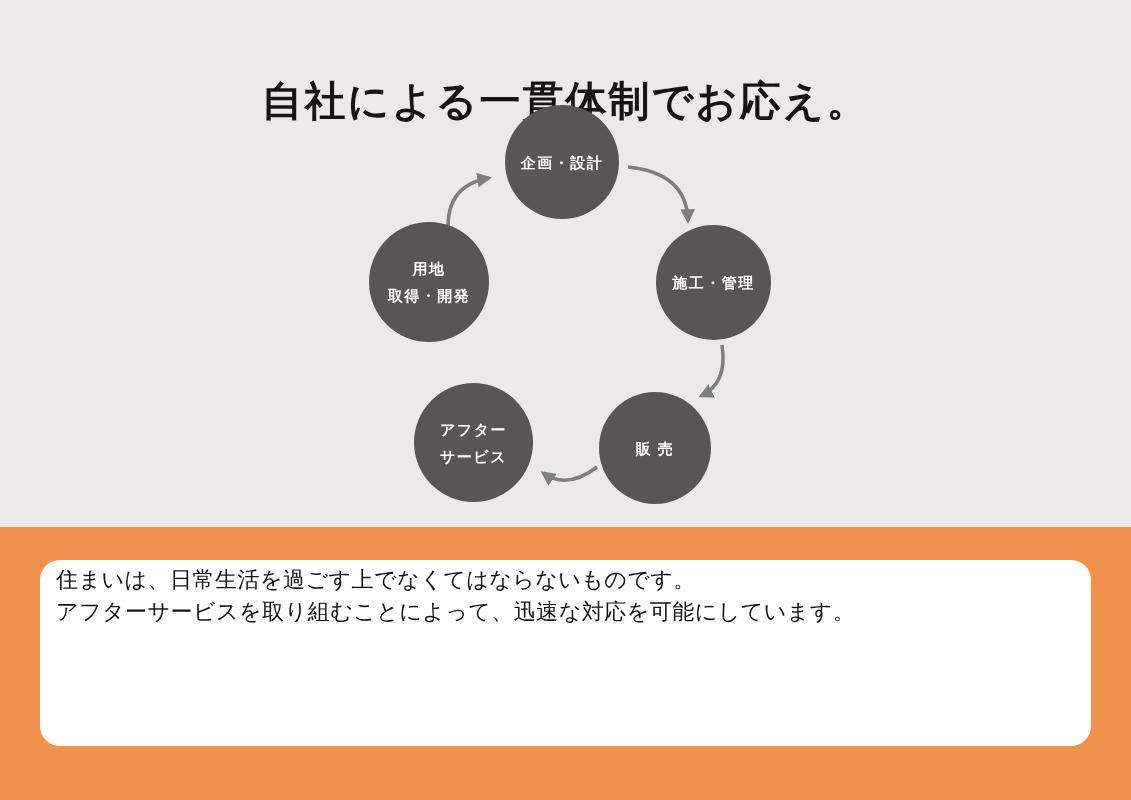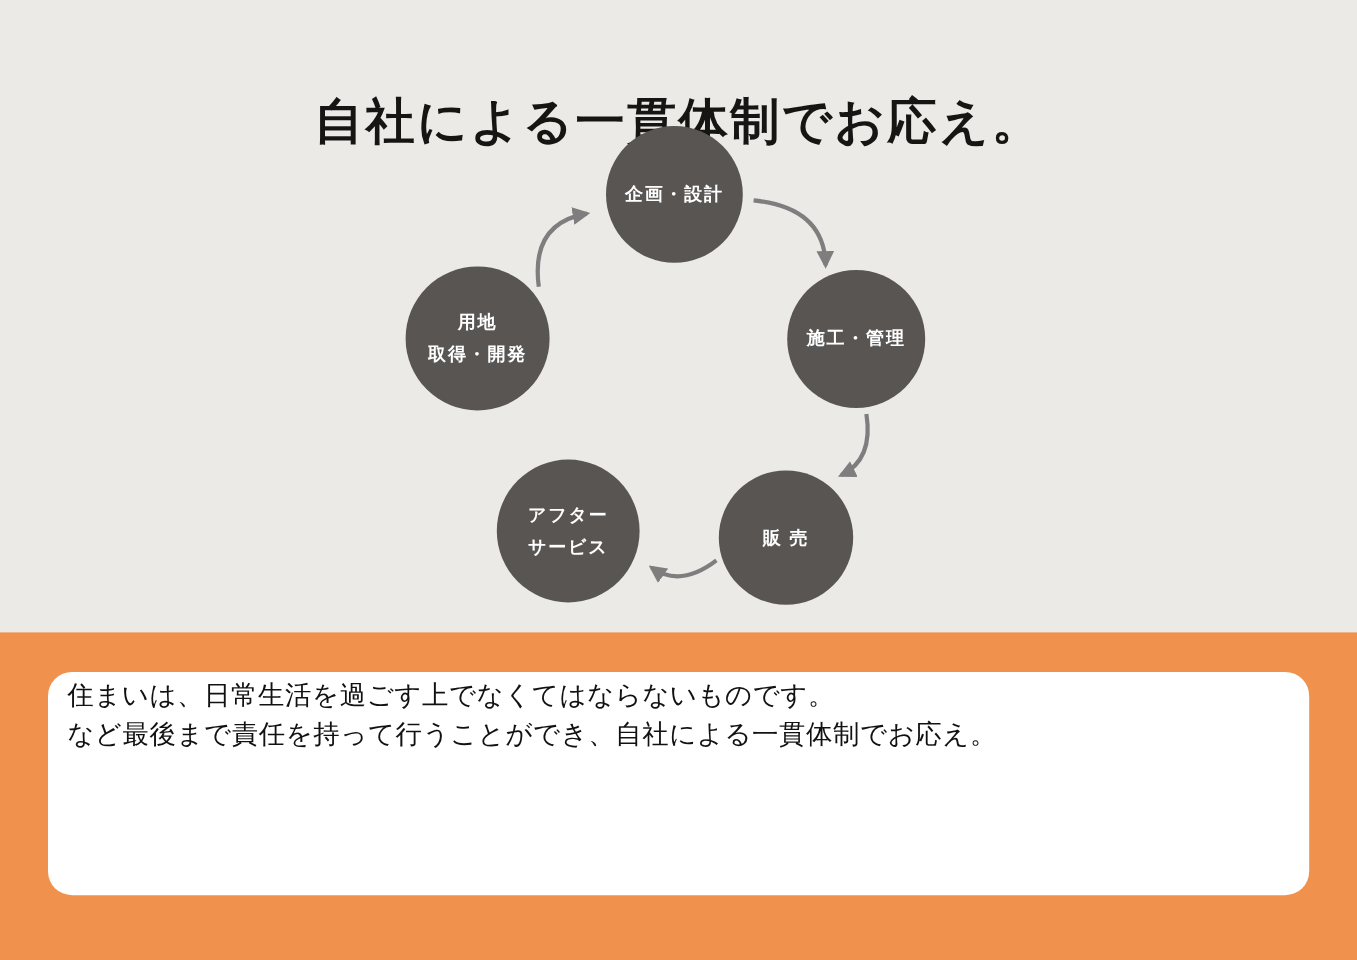--- a/index.html
+++ b/index.html
@@ -47,21 +47,21 @@
     font-size: 15px;
     font-weight: bold;
     letter-spacing: 1.5px;
     line-height: 1.8;
     text-align: center;
   }
   .node-planning     { left: 505px; top: 105px; width: 114px; height: 114px; }
   .node-construction { left: 656px; top: 225px; width: 115px; height: 115px; }
   .node-sales        { left: 599px; top: 392px; width: 112px; height: 112px; }
   .node-after        { left: 414px; top: 383px; width: 119px; height: 119px; }
-  .node-land         { left: 338px; top: 222px; width: 120px; height: 120px; }
+  .node-land         { left: 369px; top: 222px; width: 120px; height: 120px; }
   
   .bottom-section {
     position: absolute;
     left: 0; top: 527px;
     width: 1131px; height: 273px;
     background: #F0914E;
   }
   .description-card {
     position: absolute;
     left: 40px; top: 33px;
@@ -121,17 +121,17 @@
         <span>用地</span>
         <span>取得・開発</span>
       </div>
 
     </div>
   </section>
 
   <section class="bottom-section">
     <div class="description-card">
       <p>住まいは、日常生活を過ごす上でなくてはならないものです。</p>
-      <p>など最後まで責任を持って行うことができ、自社による一貫体制でお応え。</p>
+      <p>アフターサービスを取り組むことによって、迅速な対応を可能にしています。</p>
     </div>
   </section>
 
 </div>
 
 </body></html>

